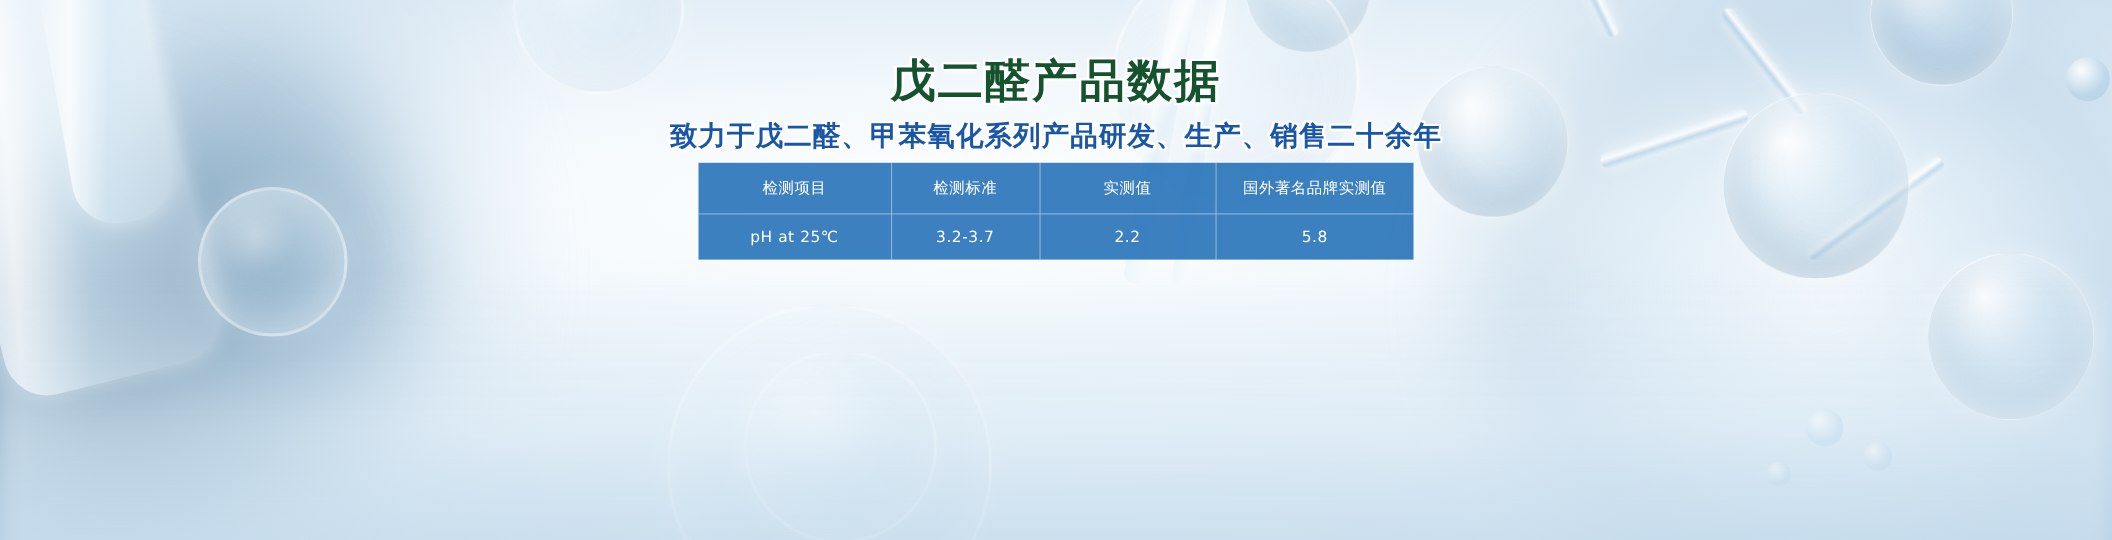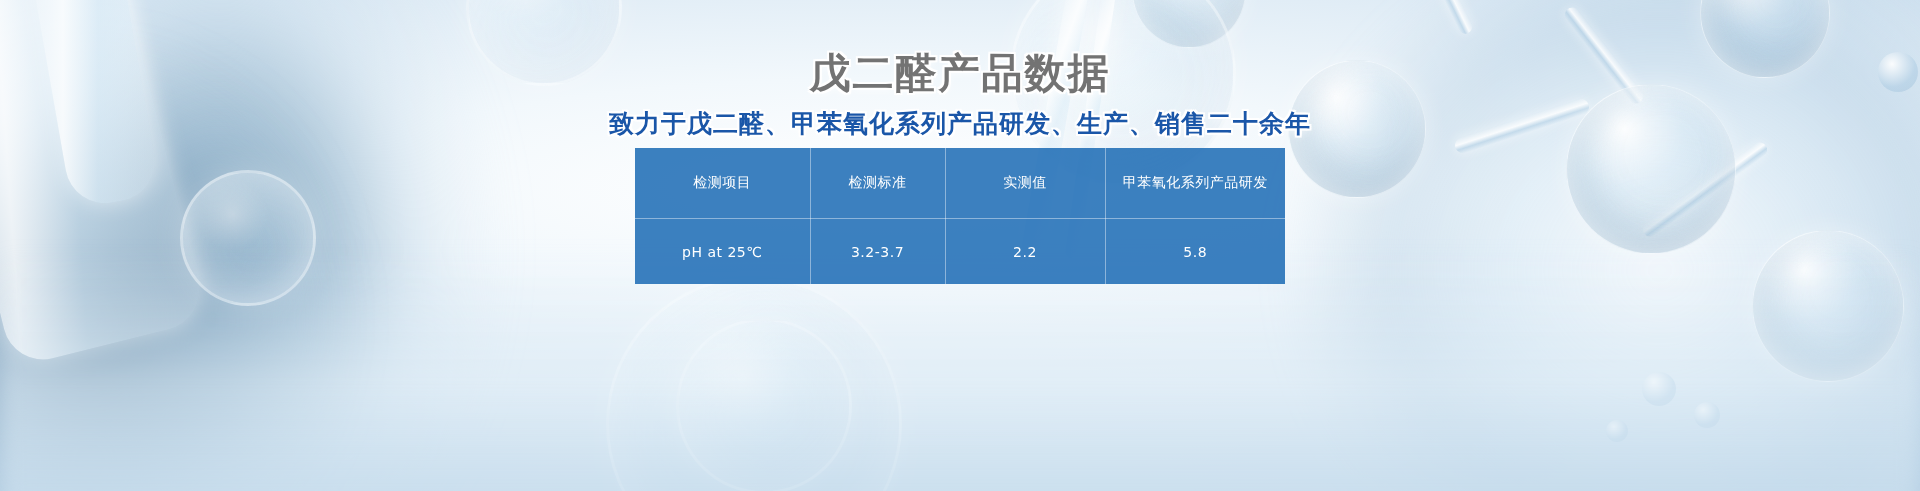--- a/index.html
+++ b/index.html
@@ -100,21 +100,21 @@
     left: 0; right: 0;
     top: 52px;
     text-align: center;
     z-index: 6;
   }
   .main-title {
     font-family: "DejaVu Sans", "Liberation Sans", sans-serif;
     font-size: 41px;
     font-weight: 700;
     letter-spacing: 2px;
-    color: #737373;
+    color: #14532d;
     line-height: 1.05;
     margin: 0;
     text-shadow:
       -2px -2px 0 rgba(255,255,255,0.95),
        2px -2px 0 rgba(255,255,255,0.95),
       -2px  2px 0 rgba(255,255,255,0.95),
        2px  2px 0 rgba(255,255,255,0.95),
        0   -2px 0 rgba(255,255,255,0.95),
        0    2px 0 rgba(255,255,255,0.95),
       -2px  0   0 rgba(255,255,255,0.95),
@@ -154,21 +154,21 @@
     border-collapse: collapse;
     background: rgba(28,107,180,0.86);
     table-layout: fixed;
   }
   table.spec th,
   table.spec td {
     color: #ffffff;
     font-size: 14px;
     font-weight: 400;
     text-align: center;
-    padding: 12px;
+    padding: 0;
     height: 41px;
     vertical-align: middle;
     border-right: 1px solid rgba(255,255,255,0.42);
     border-bottom: 1px solid rgba(255,255,255,0.42);
     font-family: "DejaVu Sans", "Liberation Sans", sans-serif;
     letter-spacing: 0.5px;
   }
   table.spec th:last-child,
   table.spec td:last-child { border-right: none; }
   table.spec tr:last-child td { border-bottom: none; }
@@ -230,21 +230,21 @@
         <col class="col-a">
           <col class="col-b">
           <col class="col-c">
           <col class="col-d">
       </colgroup>
       <thead>
         <tr>
           <th>检测项目</th>
           <th>检测标准</th>
           <th>实测值</th>
-          <th>甲苯氧化系列产品研发</th>
+          <th>国外著名品牌实测值</th>
         </tr>
       </thead>
       <tbody>
         <tr>
           <td>pH at 25℃</td>
           <td>3.2-3.7</td>
           <td>2.2</td>
           <td>5.8</td>
         </tr>
       </tbody>

